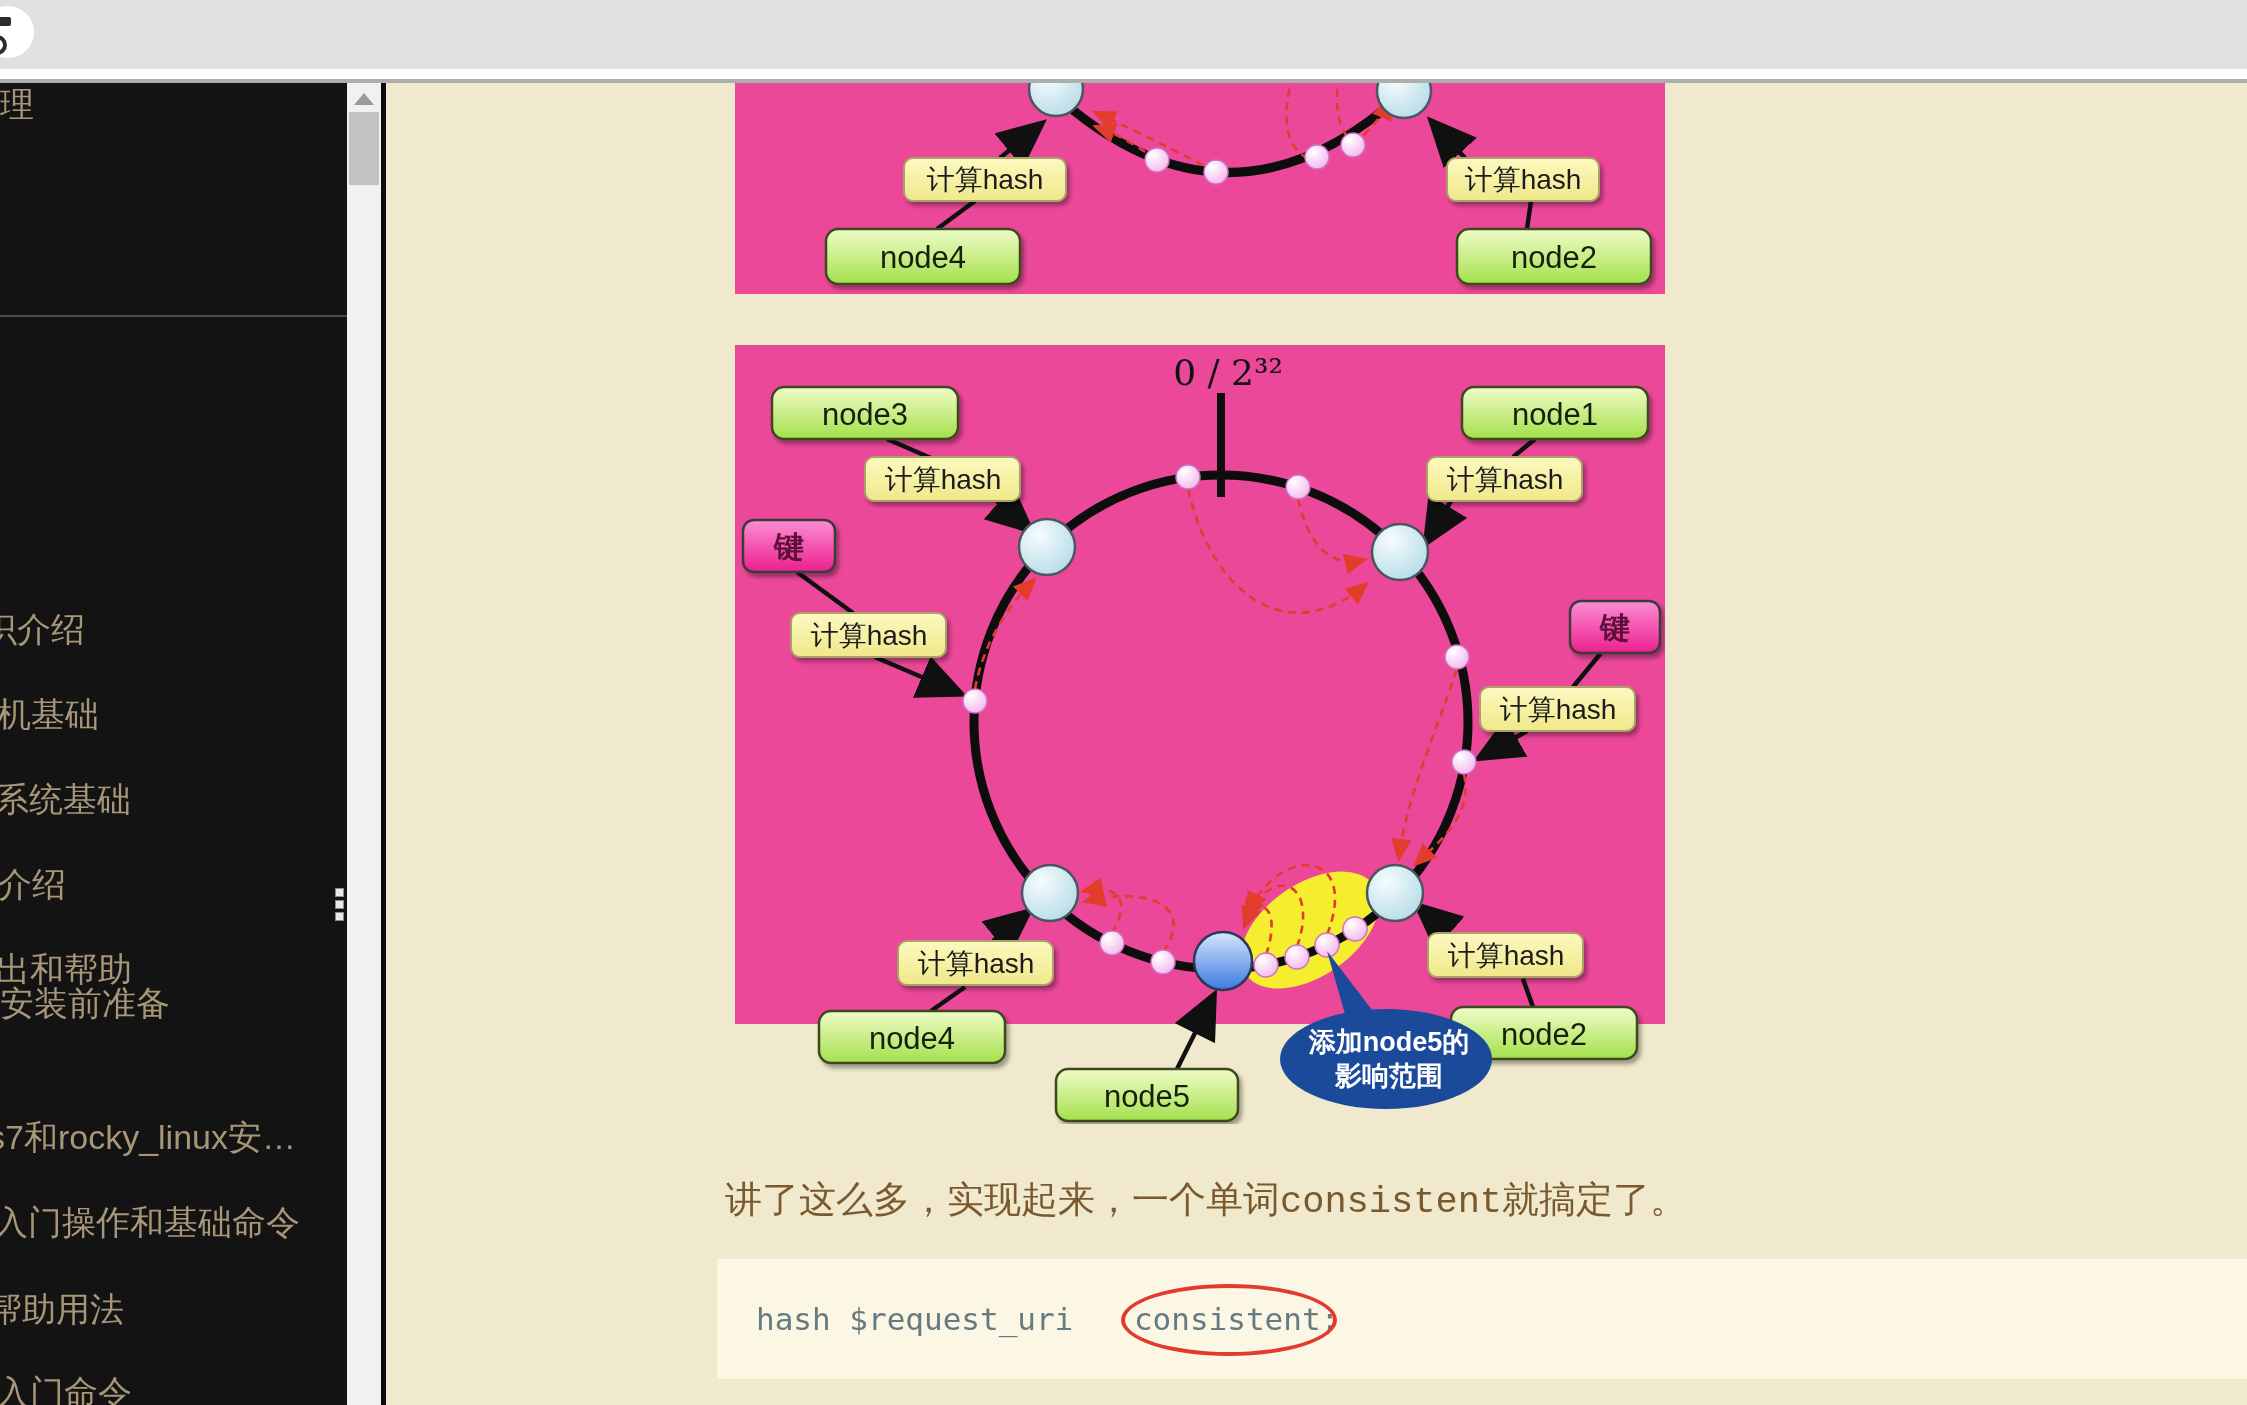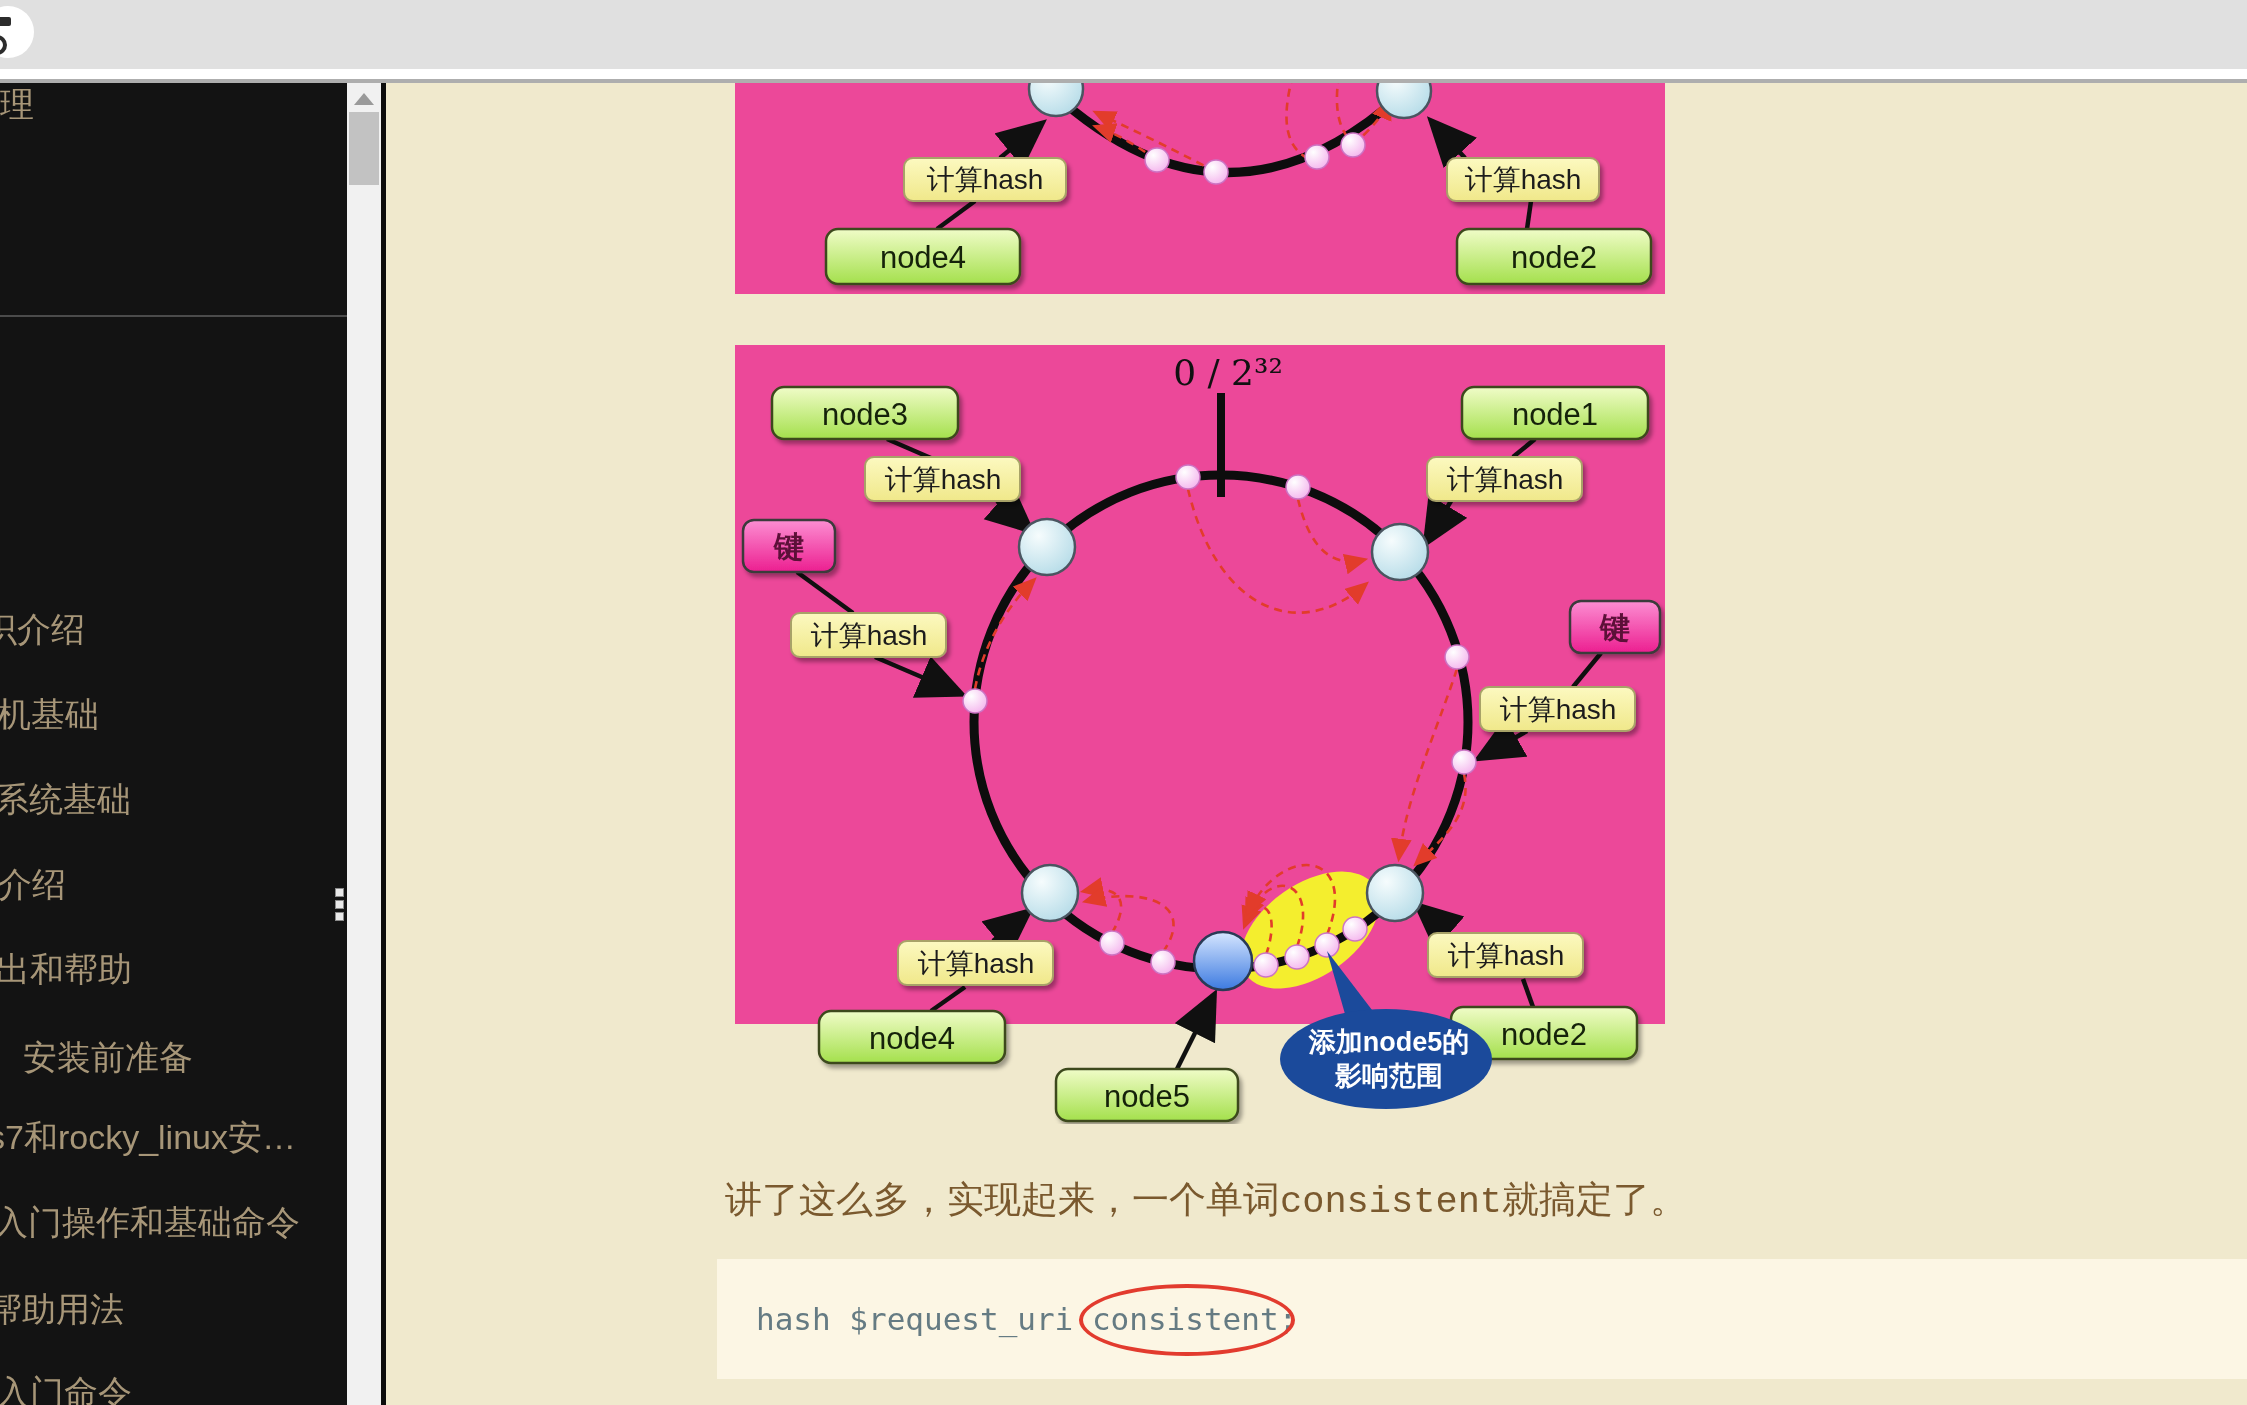--- a/index.html
+++ b/index.html
@@ -20,21 +20,21 @@
   
   .sidebar{position:absolute;left:0;top:83px;width:347px;height:1322px;background:#131313;overflow:hidden;}
   .sb-divider{position:absolute;left:0;top:232px;width:347px;height:2px;background:#4b4b4b;}
   .sb-item{position:absolute;height:42px;font-size:34px;line-height:42px;color:#a79678;white-space:nowrap;cursor:pointer;}
   .sb-item:nth-of-type(1){top:441px;left:-14px;}
   .sb-item:nth-of-type(2){top:525px;left:-17px;}
   .sb-item:nth-of-type(3){top:610px;left:-3px;}
   .sb-item:nth-of-type(4){top:695px;left:-5px;}
   .sb-item:nth-of-type(5){top:780px;left:-2px;}
   .sb-item:nth-of-type(6){top:865px;left:-4px;}
-  .sb-item:nth-of-type(7){top:953px;left:0px;padding-left:23px;}
+  .sb-item:nth-of-type(7){top:899px;left:0px;}
   .sb-item:nth-of-type(8){top:1033px;left:-12px;}
   .sb-item:nth-of-type(9){top:1118px;left:-6px;}
   .sb-item:nth-of-type(10){top:1205px;left:-12px;}
   .sb-item:nth-of-type(11){top:1288px;left:-4px;}
 
   .sb-scroll{position:absolute;left:347px;top:83px;width:34px;height:1322px;background:#f1f1f1;}
   .sb-scroll .up-arrow{position:absolute;left:7px;top:10px;width:0;height:0;
       border-left:10px solid transparent;border-right:10px solid transparent;border-bottom:12px solid #9a9a9a;}
   .sb-scroll .thumb{position:absolute;left:2px;top:29px;width:30px;height:73px;background:#c2c2c2;}
   .vline{position:absolute;left:381px;top:83px;width:5px;height:1322px;background:#0c0c0c;}
@@ -47,21 +47,21 @@
   .figure{position:absolute;background:#ec4899;}
   .fig-top{left:349px;top:0px;width:930px;height:211px;}
   .fig-main{left:349px;top:262px;width:930px;height:679px;}
   .figure svg{display:block;}
 
   .para{position:absolute;left:339px;top:1092px;width:1510px;font-size:37px;color:#7a592e;white-space:nowrap;font-family:Liberation Mono, monospace;}
 
   .codeblock{position:absolute;left:331px;top:1176px;width:1530px;height:120px;background:#fcf6e4;
              display:flex;align-items:center;}
   .code{margin-left:39px;font-family:"DejaVu Sans Mono","Liberation Mono",monospace;font-size:31px;color:#657b83;white-space:pre;}
-  .circled{position:relative;}
+  .circled{position:relative;margin-left:42px;}
   .circled::after{content:'';position:absolute;left:-13px;right:-16px;top:-17px;bottom:-19px;
                   border:4px solid #e23b2e;border-radius:50%;}
 
   svg text{font-family:"Liberation Sans",sans-serif;}
   .svg-serif{font-family:"DejaVu Serif","Liberation Serif",serif;}
 </style>
 </head>
 <body>
 
 <div class="stage">

